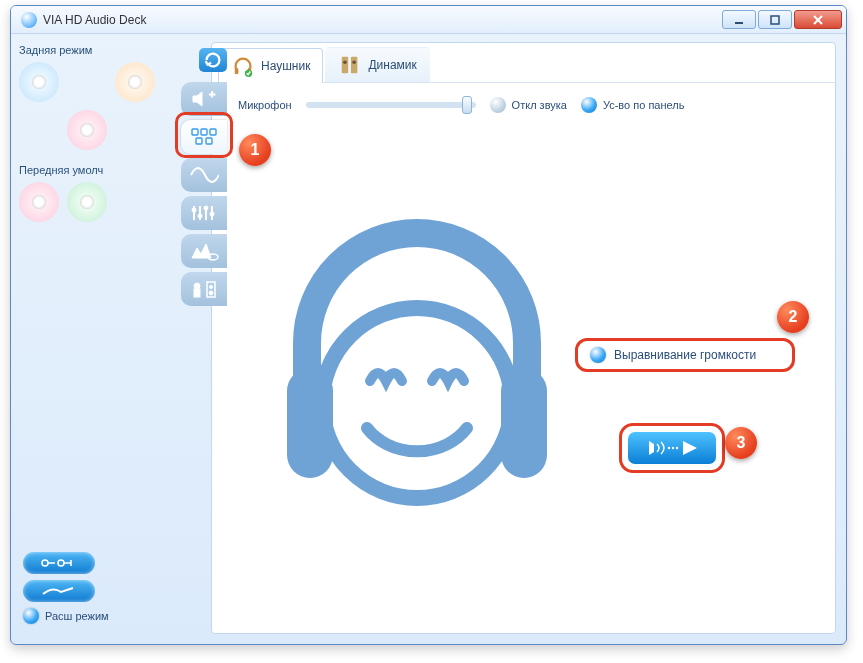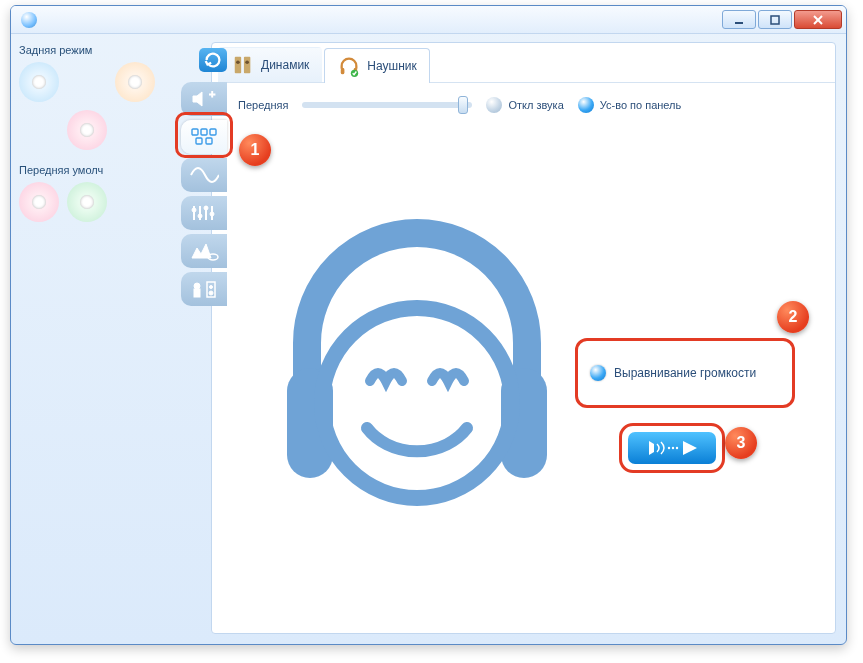--- a/index.html
+++ b/index.html
@@ -117,21 +117,21 @@
 }
 .chk .circ.on { background: radial-gradient(circle at 35% 30%, #fff, #3ba8f5 55%, #0e7ad0); }
 
 .face {
   position:absolute; left:40px; top:150px; width:330px; height:330px;
 }
 .face svg { width:100%; height:100%; }
 
 .level-block {
   position:absolute; right:40px; top:295px; width:220px;
-  border:3px solid #e33b24; border-radius:12px; padding:24px 12px;
+  border:3px solid #e33b24; border-radius:12px; padding:6px 12px;
   display:flex; align-items:center; gap:8px; font-size:12px; color:#2b4e79;
 }
 .play-block {
   position:absolute; right:110px; top:380px; border:3px solid #e33b24; border-radius:14px; padding:6px;
 }
 .playbtn {
   width:88px; height:32px; border-radius:7px;
   background: linear-gradient(#4fc2ff,#0a7fd6);
   display:flex; align-items:center; justify-content:center;
 }
@@ -149,20 +149,21 @@
   border:3px solid #e33b24; border-radius:10px; z-index:9;
 }
 </style>
 </head>
 <body>
 
 <div class="window">
 
   <div class="titlebar">
     <div class="app-icon"></div>
+    <div class="title">VIA HD Audio Deck</div>
     <div class="winbtns">
       <div class="winbtn">
           <svg viewBox="0 0 12 12">
             <line x1="2" y1="9" x2="10" y2="9" stroke="#2b4e79" stroke-width="2"></line>
           </svg>
         </div>
       <div class="winbtn">
           <svg viewBox="0 0 12 12">
             <rect x="2" y="2" width="8" height="8" fill="none" stroke="#2b4e79" stroke-width="1.5"></rect>
           </svg>
@@ -196,52 +197,74 @@
       <h4>Передняя умолч</h4>
       <div class="ports">
         <div class="port c3">
             <div class="hole"></div>
           </div>
         <div class="port c4">
             <div class="hole"></div>
           </div>
       </div>
 
+      <div class="bottom-left">
+        <div class="bluebtn">
+          <svg viewBox="0 0 40 14">
+              <g stroke="#fff" stroke-width="1.6" fill="none">
+                <circle cx="6" cy="7" r="3"></circle>
+                <line x1="9" y1="7" x2="16" y2="7"></line>
+                <circle cx="22" cy="7" r="3"></circle>
+                <line x1="25" y1="7" x2="32" y2="7"></line>
+                <line x1="32" y1="4" x2="32" y2="10"></line>
+              </g>
+            </svg>
+        </div>
+        <div class="bluebtn">
+          <svg viewBox="0 0 40 14">
+              <path d="M4 10 Q14 2 22 8 L34 4" stroke="#fff" stroke-width="2" fill="none"></path>
+            </svg>
+        </div>
+        <div class="mode-row">
+          <div class="radio"></div>
+          <span>Расш режим</span>
+        </div>
+      </div>
     </div>
 
     <div class="mainpanel">
 
       <div class="toptabs">
-        <div class="toptab">
-          <span class="ticon">
-              <svg viewBox="0 0 24 24">
-                <rect x="3" y="3" width="7" height="18" rx="1" fill="#c9a86a"></rect>
-                <rect x="13" y="3" width="7" height="18" rx="1" fill="#c9a86a"></rect>
-                <circle cx="6.5" cy="9" r="2" fill="#6e5330"></circle>
-                <circle cx="16.5" cy="9" r="2" fill="#6e5330"></circle>
-              </svg>
-            </span>
-          <span>Динамик</span>
-        </div>
         <div class="toptab active">
           <span class="ticon">
               <svg viewBox="0 0 24 24">
                 <path d="M4 15v-3a8 8 0 0 1 16 0v3" fill="none" stroke="#d28a3a" stroke-width="2.5"></path>
                 <rect x="3" y="14" width="4" height="7" rx="2" fill="#d28a3a"></rect>
                 <rect x="17" y="14" width="4" height="7" rx="2" fill="#d28a3a"></rect>
                 <circle cx="18" cy="20" r="4" fill="#3eb54a"></circle>
                 <path d="M16 20l1.5 1.5L20 18" stroke="#fff" stroke-width="1.5" fill="none"></path>
               </svg>
             </span>
           <span>Наушник</span>
         </div>
+        <div class="toptab">
+          <span class="ticon">
+              <svg viewBox="0 0 24 24">
+                <rect x="3" y="3" width="7" height="18" rx="1" fill="#c9a86a"></rect>
+                <rect x="13" y="3" width="7" height="18" rx="1" fill="#c9a86a"></rect>
+                <circle cx="6.5" cy="9" r="2" fill="#6e5330"></circle>
+                <circle cx="16.5" cy="9" r="2" fill="#6e5330"></circle>
+              </svg>
+            </span>
+          <span>Динамик</span>
+        </div>
       </div>
 
       <div class="volrow">
-        <span>Передняя</span>
+        <span>Микрофон</span>
         <div class="slider">
             <div class="thumb"></div>
           </div>
         <div class="chk">
           <div class="circ"></div>
           <span>Откл звука</span>
         </div>
         <div class="chk">
           <div class="circ on"></div>
           <span>Ус-во по панель</span>

